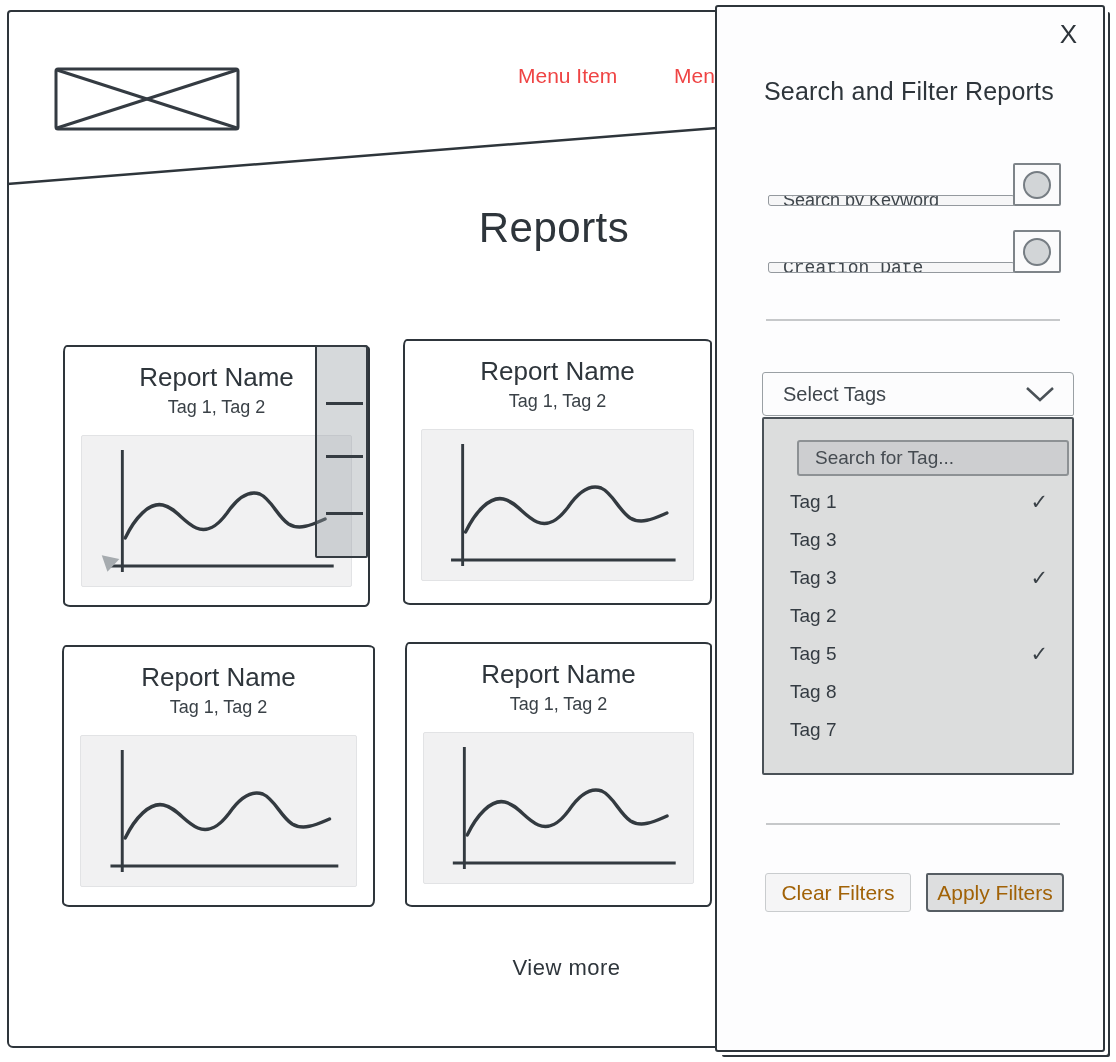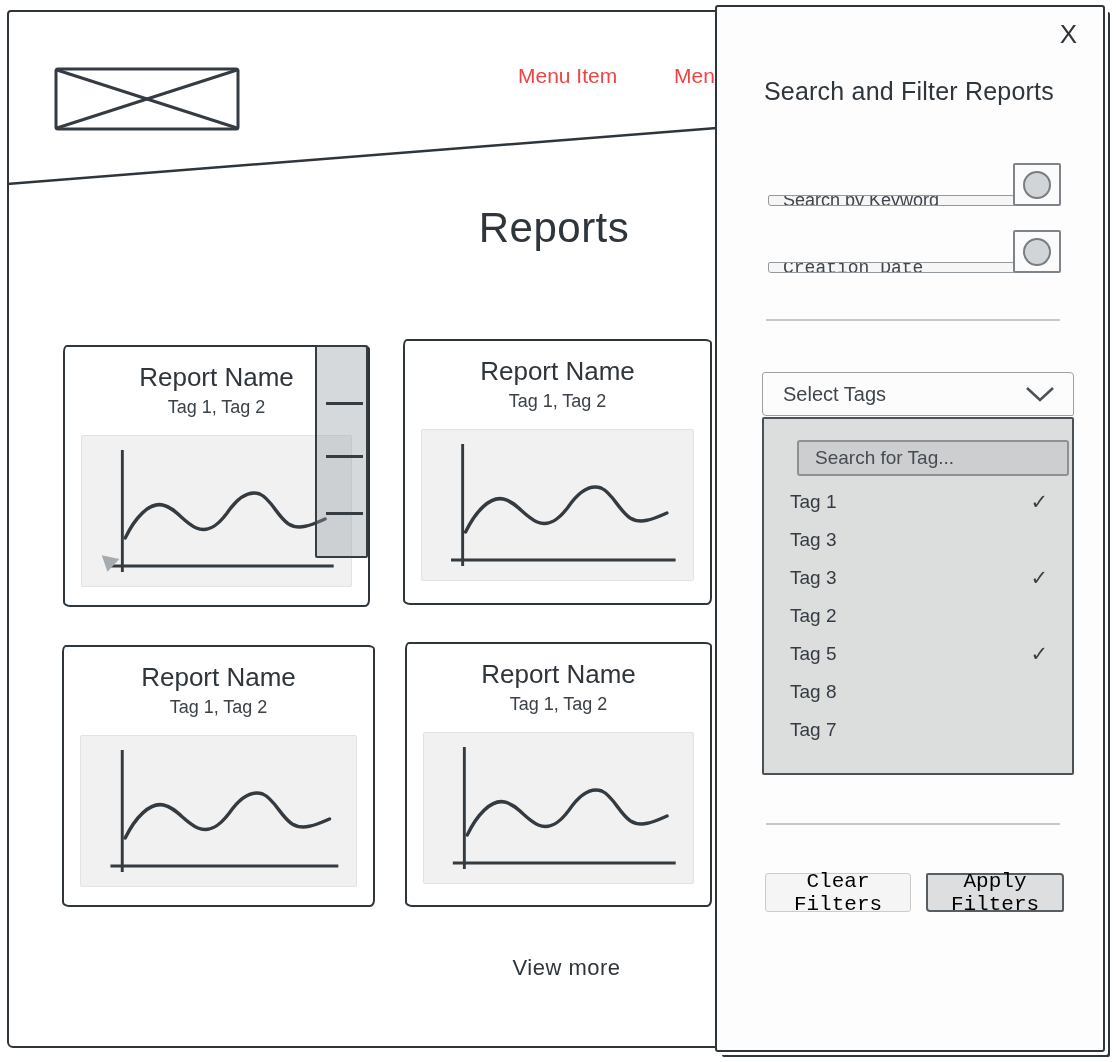--- a/index.html
+++ b/index.html
@@ -151,22 +151,22 @@
   }
   .tag-search-input::placeholder { color:#454b51; opacity:1; }
   .tag-list { position:absolute; left:0; right:0; top:64px; }
   .tag-option {
     height:38px; display:flex; align-items:center; justify-content:space-between;
     padding:0 24px 0 26px; font-size:19px; color:#343b42; cursor:pointer;
   }
   .check-mark { font-size:21px; color:#3a4147; }
 
   .panel-button {
-    position:absolute; top:866px; height:39px; font-family:Liberation Mono, monospace;
-    font-size:21px; color:#000000; cursor:pointer;
+    position:absolute; top:866px; height:39px; font-family:Liberation Sans, sans-serif;
+    font-size:21px; color:#a16207; cursor:pointer;
     display:flex; align-items:center; justify-content:center;
   }
   .clear-filters-button {
     left:48px; width:146px;
     background:#f5f5f6; border:1.5px solid #c9ccce; border-radius:3px;
   }
   .apply-filters-button {
     left:209px; width:138px;
     background:#dddedf; border:2.5px solid #565d63;
     border-radius:2px 4px 2px 4px;

